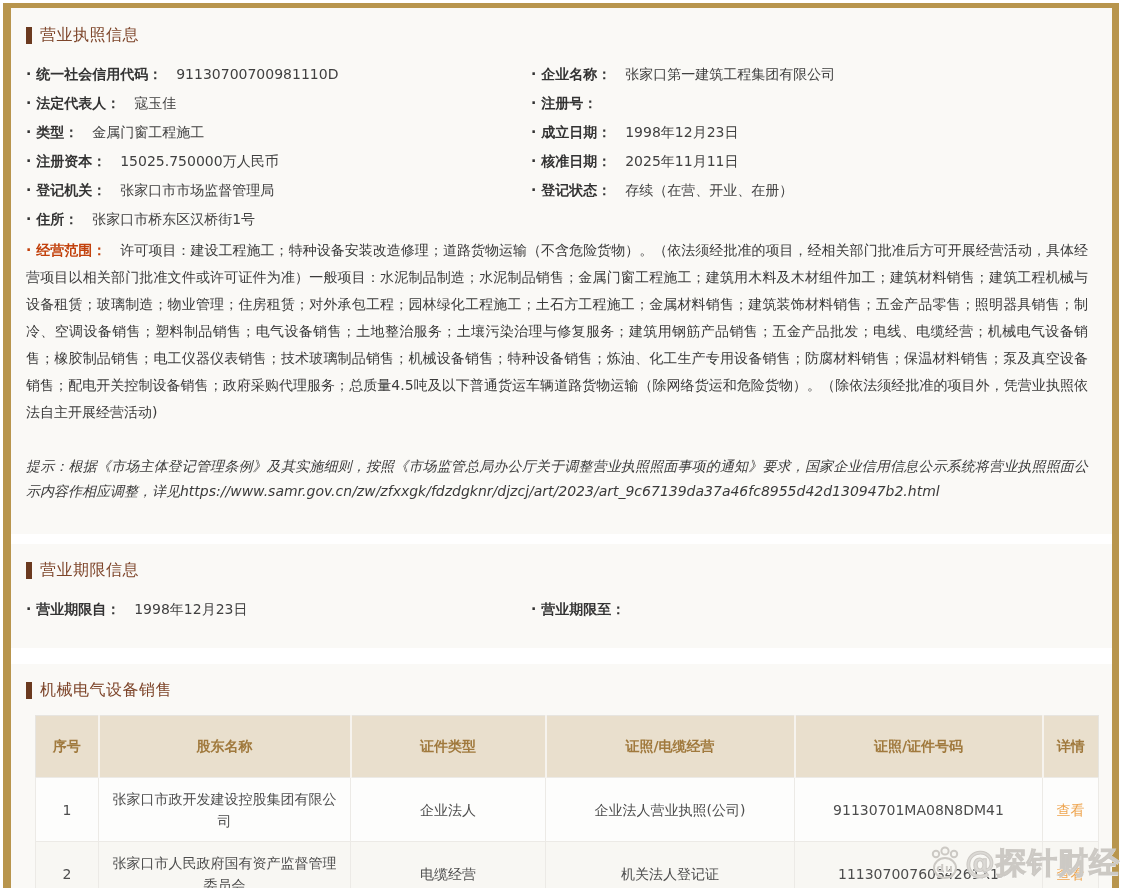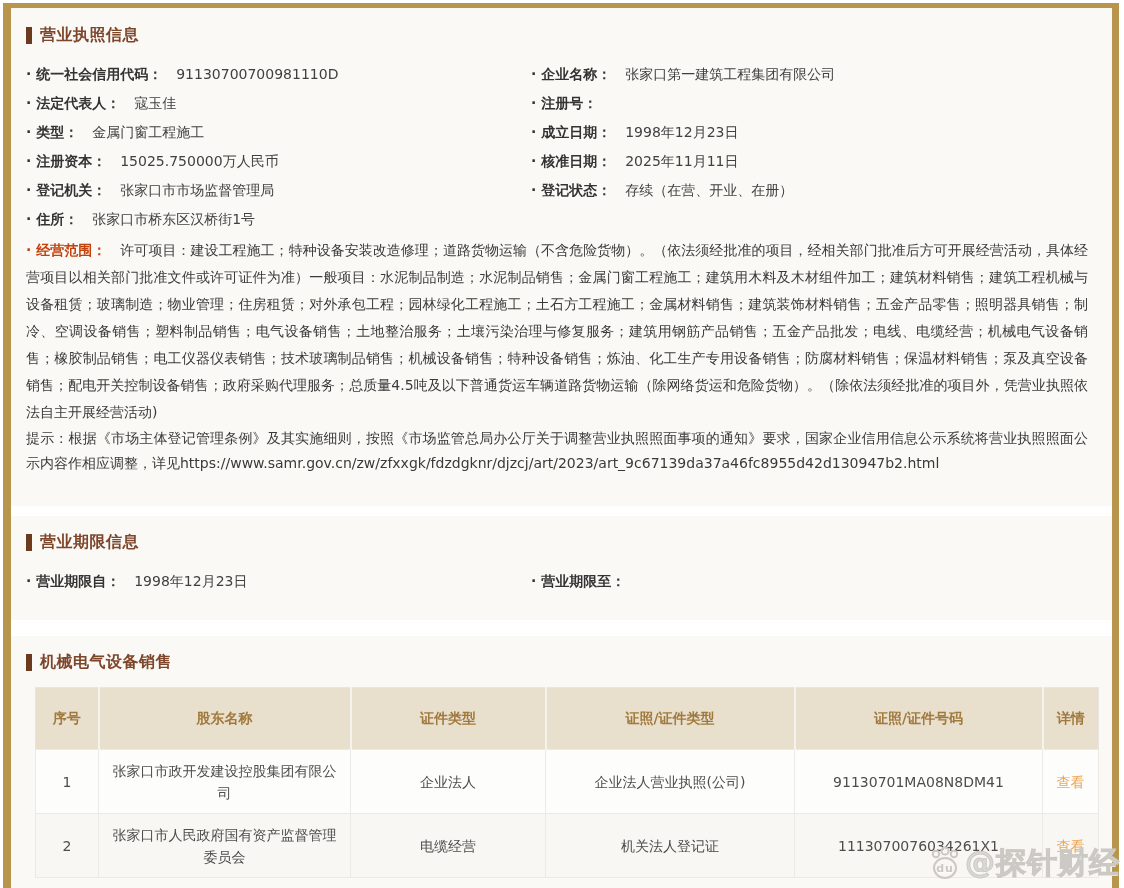--- a/index.html
+++ b/index.html
@@ -15,33 +15,33 @@
     border-left:8px solid #b8954d; border-top:5px solid #b8954d; border-right:7px solid #b8954d;
     background:#ffffff;
   }
   .panel { background:#faf9f6; }
   .panel-license { padding:17px 14px 30px 15px; }
   .panel-term { margin-top:10px; padding:16px 14px 24px 15px; }
   .panel-shareholders { margin-top:16px; padding:16px 14px 60px 15px; }
 
   .sec-title { display:flex; align-items:center; }
   .sec-title .bar { width:6px; height:17px; background:#6b3a1f; margin-right:8px; }
-  .sec-title h2 { margin:0; font-size:16px; font-weight:bold; color:#7d452a; letter-spacing:.5px; }
+  .sec-title h2 { margin:0; font-size:16px; font-weight:normal; color:#7d452a; letter-spacing:.5px; }
 
   .fields-grid {
     display:grid; grid-template-columns:505px 1fr;
     margin-top:14px; line-height:29px;
   }
   .field { white-space:nowrap; overflow:hidden; }
   .field .lbl { font-weight:bold; color:#333333; }
   .field .val { margin-left:14px; color:#404040; }
 
   .scope { margin:3px 10px 0 0; line-height:27px; text-align:justify; color:#3a3a3a; }
   .scope .lbl { font-weight:bold; color:#c2410c; margin-right:14px; }
-  .notice { margin:0 10px 0 0; line-height:25px; text-align:justify; color:#3a3a3a; }
+  .notice { margin:28px 10px 0 0; line-height:25px; text-align:justify; color:#3a3a3a;font-style:italic; }
 
   table.sh-table {
     width:1063px; margin:14px 0 0 9px; border-collapse:collapse; background:#fdfdfc;
     border:1px solid #e7e5e0; table-layout:fixed;
   }
   table.sh-table th {
     background:#e9dfcd; color:#a0793d; font-weight:bold; font-size:14px;
     height:62px; border-right:2px solid #f6f3ee; text-align:center;
   }
   table.sh-table th:last-child { border-right:none; }
@@ -138,21 +138,21 @@
           <col style="width:195px">
         <col style="width:249px">
           <col style="width:248px">
           <col style="width:56px">
       </colgroup>
       <thead>
         <tr>
           <th>序号</th>
           <th>股东名称</th>
           <th>证件类型</th>
-          <th>证照/证件类型</th>
+          <th>证照/电缆经营</th>
           <th>证照/证件号码</th>
           <th>详情</th>
         </tr>
       </thead>
       <tbody>
         <tr>
           <td>1</td>
           <td>张家口市政开发建设控股集团有限公司</td>
           <td>企业法人</td>
           <td>企业法人营业执照(公司)</td>

